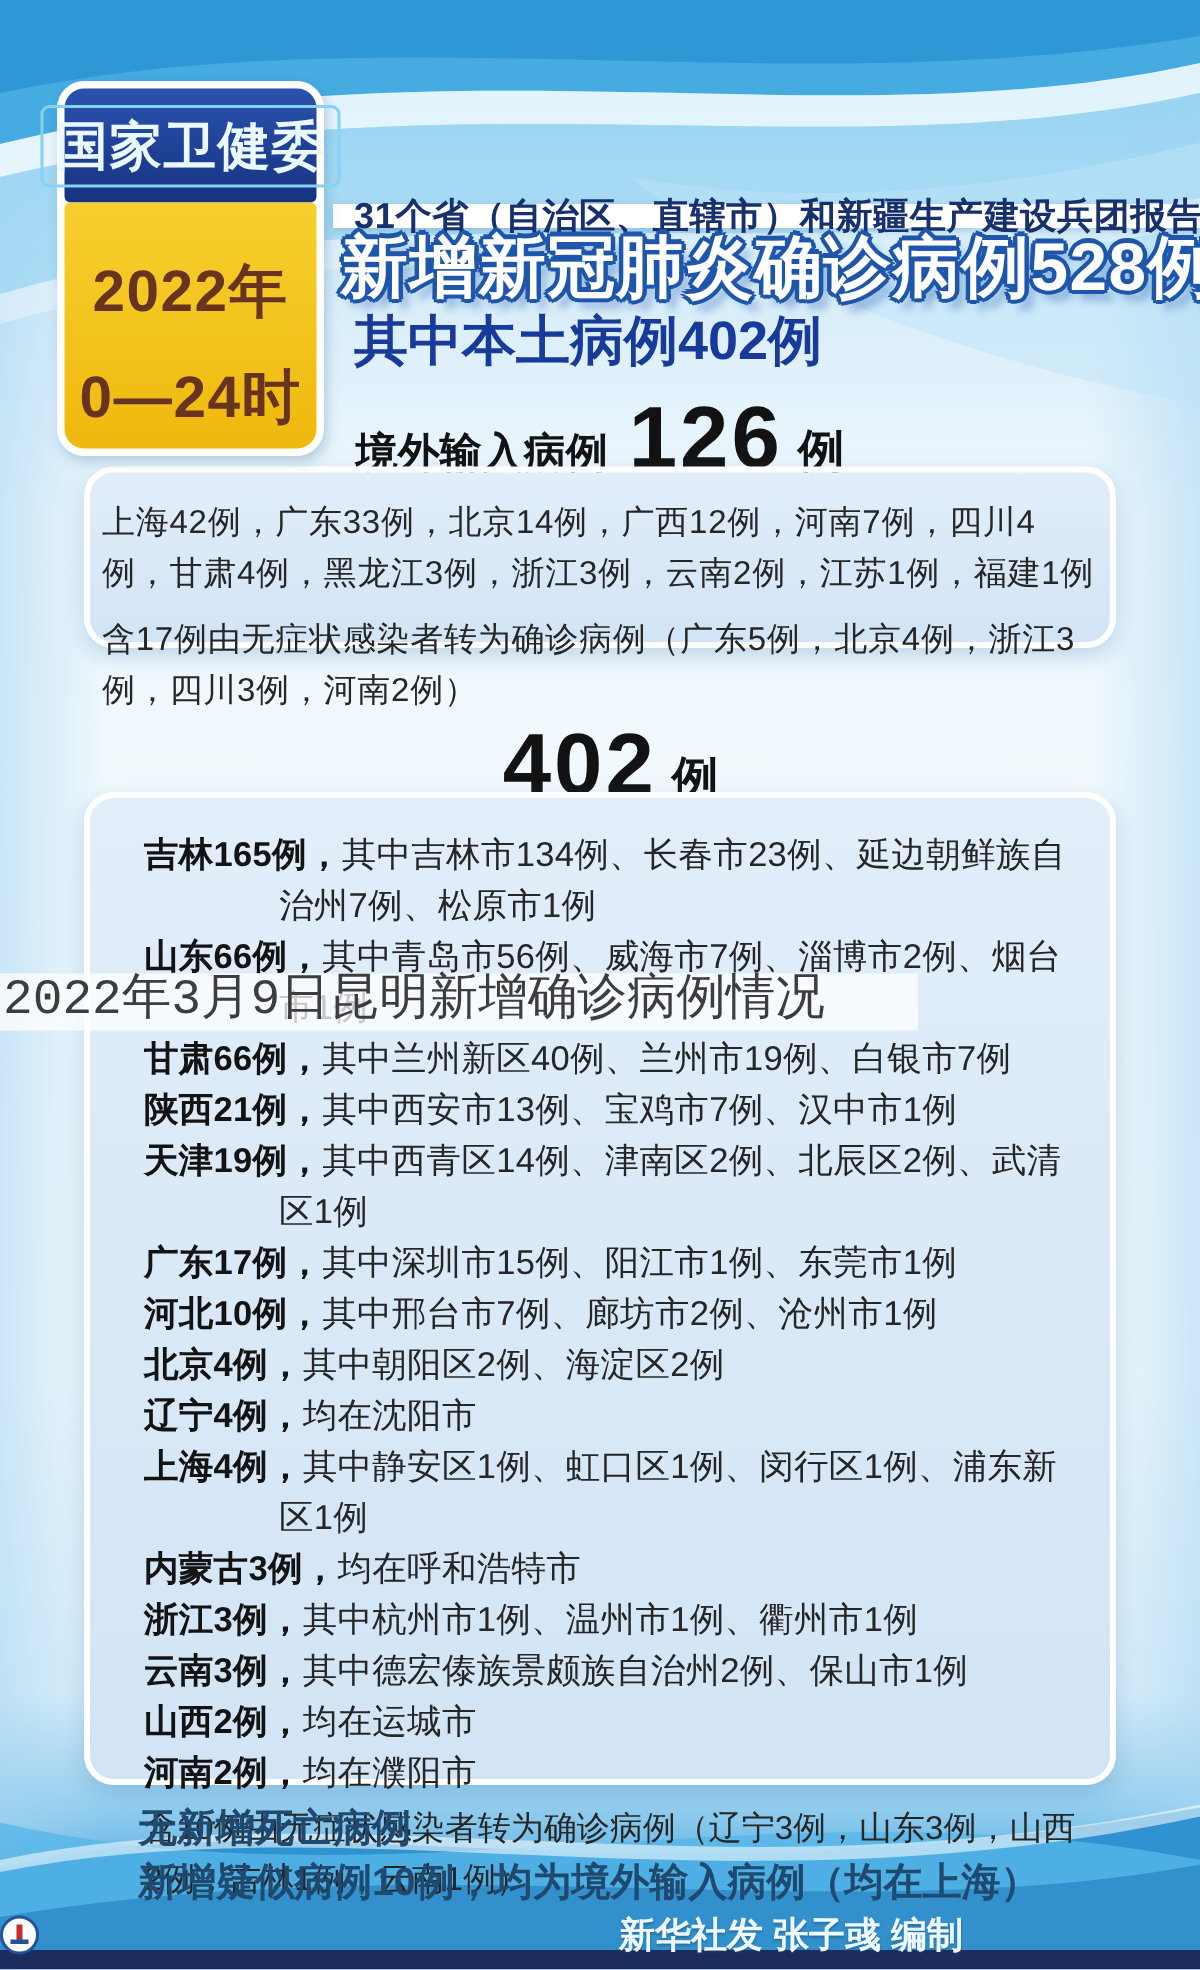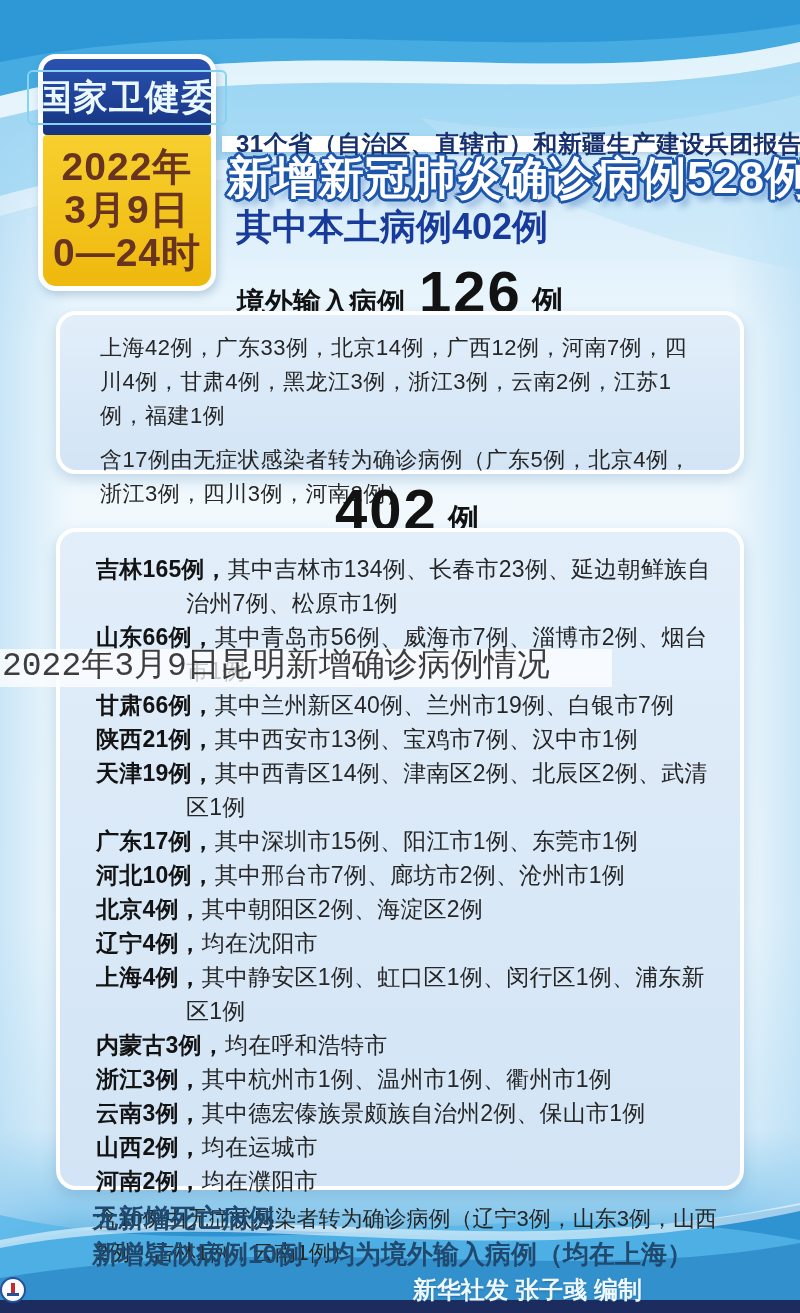--- a/index.html
+++ b/index.html
@@ -16,21 +16,21 @@
 
   
   .badge{position:absolute;left:38px;top:54px;width:168px;z-index:3;
     background:#fff;border-radius:18px;padding:5px;box-shadow:2px 4px 8px rgba(40,90,140,.25);}
   .badge-top{background:linear-gradient(180deg,#2a52b0,#16337f);border-radius:13px 13px 4px 4px;
     height:76px;display:flex;align-items:center;justify-content:center;}
   .badge-org{border:2px solid #85d2f1;border-radius:6px;padding:2px 8px;color:#eaf8ff;
     font-size:35px;font-weight:bold;letter-spacing:1px;white-space:nowrap;}
   .badge-bottom{background:linear-gradient(180deg,#f7cf2e,#efb90e);border-radius:4px 4px 13px 13px;
     padding:10px 0 12px;text-align:center;}
-  .badge-date{color:#68331f;font-weight:800;font-size:39px;line-height:43px;letter-spacing:1px;}
+  .badge-date{color:#68331f;font-weight:800;font-size:39px;line-height:43px;letter-spacing:1px;margin-top:28px;}
 
   
   .scope-strip{position:absolute;left:222px;top:98px;width:578px;height:16px;background:#fff;z-index:2;
     display:flex;align-items:center;box-shadow:0 2px 5px rgba(60,110,160,.25);margin-top:38px;}
   .scope-text{color:#17306e;font-weight:bold;font-size:24px;padding-left:14px;white-space:nowrap;letter-spacing:.5px;}
   .main-title{position:absolute;left:227px;top:148px;z-index:2;color:#fff;font-size:45px;font-weight:800;
     letter-spacing:1px;white-space:nowrap;
     text-shadow:-2px -2px 0 #1e56ab,2px -2px 0 #1e56ab,-2px 2px 0 #1e56ab,2px 2px 0 #1e56ab,
       0 -3px 0 #1e56ab,0 3px 0 #1e56ab,-3px 0 0 #1e56ab,3px 0 0 #1e56ab,6px 7px 6px rgba(30,86,171,.4);}
   .subtitle{position:absolute;left:236px;top:203px;z-index:2;color:#173a9b;font-size:36px;font-weight:800;white-space:nowrap;}
@@ -40,21 +40,21 @@
   .sec-heading .lbl{font-size:28px;font-weight:800;}
   .sec-heading .cnt{font-size:58px;font-weight:800;margin:0 10px 0 14px;letter-spacing:2px;text-align:center;}
   .sec-heading .unit{font-size:31px;font-weight:800;}
   #imported-heading{top:258px;}
   #local-heading{top:476px;}
 
   
   .infobox{position:absolute;left:56px;width:688px;z-index:2;box-sizing:border-box;
     background:linear-gradient(180deg,#e2eefa,#d2e4f5);border:4px solid #fff;border-radius:20px;
     box-shadow:0 6px 14px rgba(70,130,180,.28);}
-  #imported-box{top:311px;height:163px;padding:16px 40px;}
+  #imported-box{top:311px;height:121px;padding:16px 8px;}
   #imported-box p{margin:0;font-size:22px;line-height:34px;color:#262626;letter-spacing:.5px;}
   #imported-box p + p{margin-top:10px;}
   #local-box{top:528px;height:662px;padding:20px 16px 14px 36px;}
   .prov-row{margin:0;font-size:23px;line-height:34px;color:#262626;padding-left:90px;text-indent:-90px;letter-spacing:.2px;}
   .prov-row b{color:#131313;font-weight:800;margin-top:32px;}
   .local-note{margin:4px 0 0;font-size:22px;line-height:34px;color:#262626;}
 
   
   .overlay-strip{position:absolute;left:0;top:649px;width:612px;height:38px;
     background:rgba(255,255,255,.74);z-index:5;}
@@ -92,21 +92,20 @@
     <path d="M0,95 C300,45 560,105 800,60 L800,117 L0,117 Z" fill="rgba(32,125,190,0.6)"></path>
   </svg>
   <div class="bottombar"></div>
 
   <div class="badge">
     <div class="badge-top">
       <span class="badge-org">国家卫健委</span>
     </div>
     <div class="badge-bottom">
       <div class="badge-date">2022年</div>
-      <div class="badge-date">3月9日</div>
       <div class="badge-date">0—24时</div>
     </div>
   </div>
 
   <div class="scope-strip">
     <span class="scope-text">31个省（自治区、直辖市）和新疆生产建设兵团报告</span>
   </div>
   <div class="main-title">新增新冠肺炎确诊病例528例</div>
   <div class="subtitle">其中本土病例402例</div>
 

